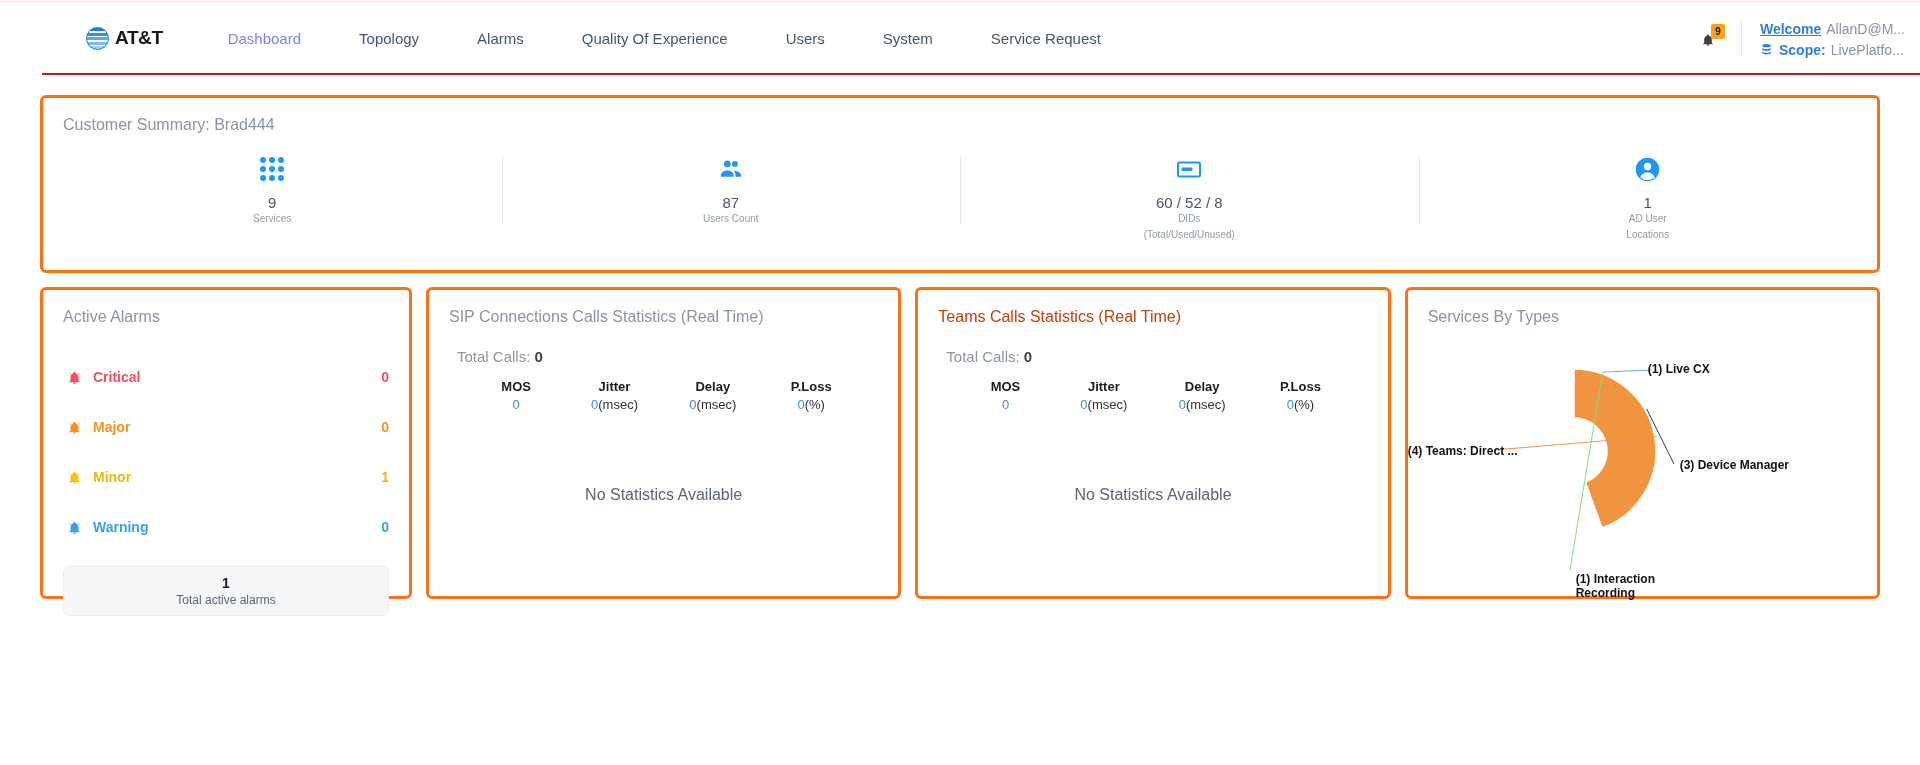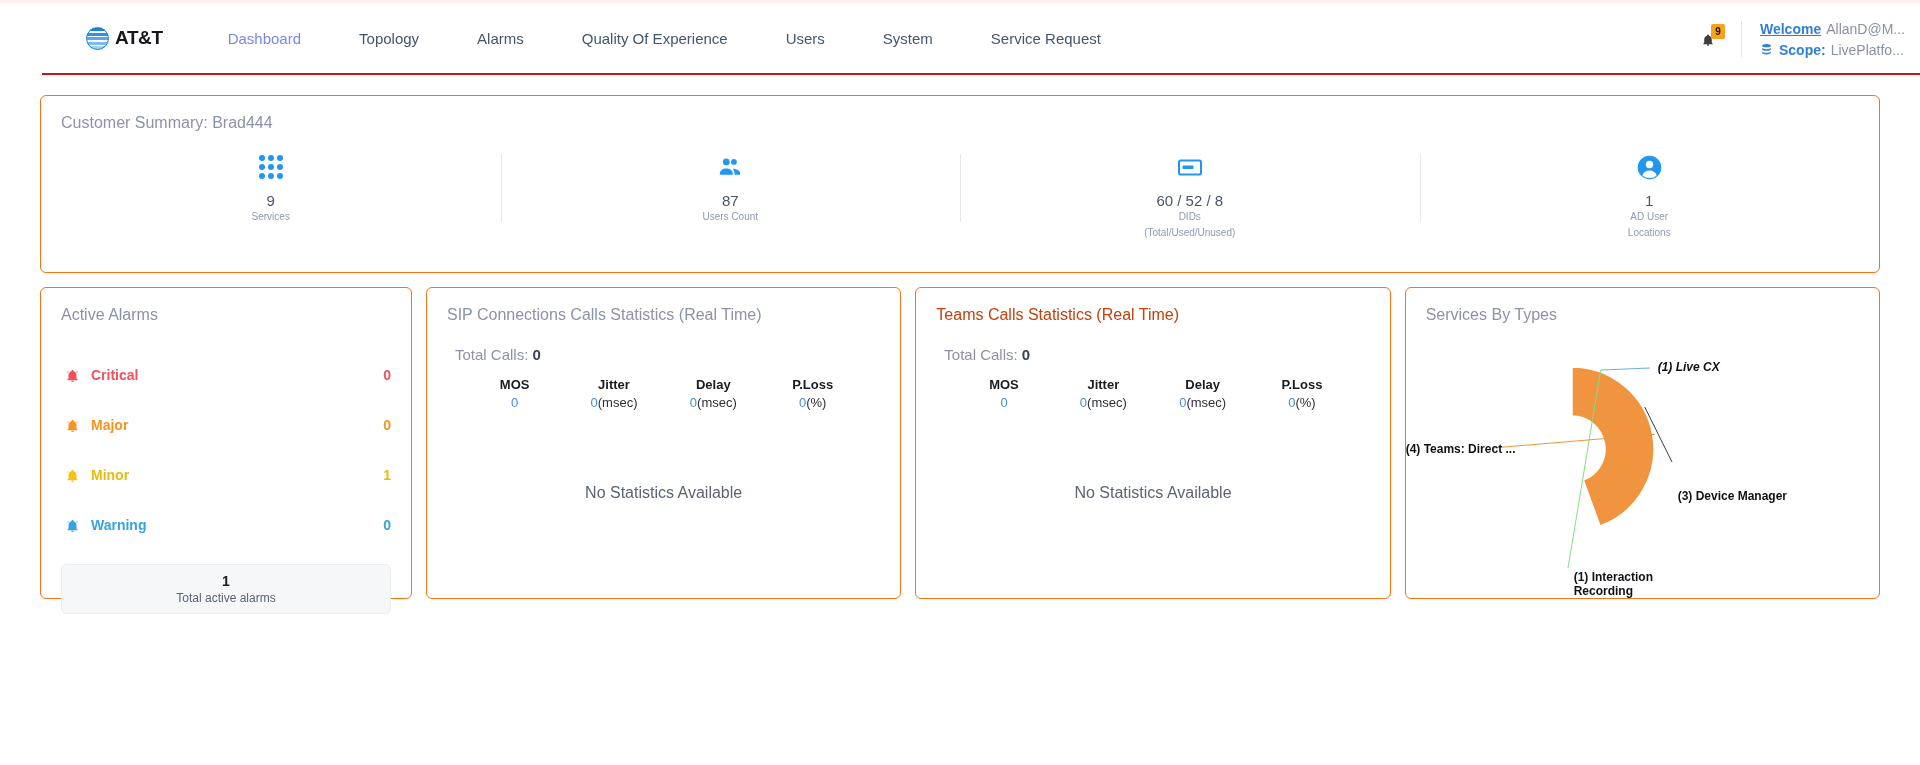--- a/index.html
+++ b/index.html
@@ -72,21 +72,21 @@
   .scope-icon { margin-right: 6px; display: inline-flex; }
   .scope-label { color: #2f7fd8; font-weight: bold; margin-right: 5px; }
   .scope-value { color: #8892a4; }
   .chev { margin-left: 16px; cursor: pointer; display: flex; align-items: center; }
 
   
   .page { padding: 20px 40px 0 40px; background: #ffffff; }
 
   .card {
     background: #ffffff;
-    border: 1px solid #f97316;
+    border: 3px solid #f97316;
     border-radius: 6px;
   }
   .card-title {
     font-size: 16px; color: #8b93a8;
     padding: 18px 20px 0 20px;
   }
   .card-title.link { color: #c2410c; cursor: pointer; }
 
   
   .summary { height: 178px; position: relative; }
@@ -429,21 +429,21 @@
               <path d="M166 43 A82 82 0 0 1 194.04565175270483 202.05479490444446 L177.28666472974706 156.00985648593496 A33 33 0 0 0 166 92 Z" fill="#f0943f" stroke="#ffffff" stroke-width="1.5"></path>
             </g>
           <g id="donut-leaders" stroke-width="1" fill="none">
               <path d="M194.72969203935617 46.0658198539837 L244 44" stroke="#6aaee4"></path>
               <path d="M238.74613391789285 83 L266 138" stroke="#3a3c40"></path>
               <path d="M194.72969203935617 46.0658198539837 L162 244" stroke="#7fe07f"></path>
               <path d="M248.7238512530255 110.41355307597784 L86 124" stroke="#f0943f"></path>
             </g>
         </svg>
 
-        <div class="donut-label" id="lbl-0" style="left: 252px; top: 36px; font-style: italic;">(1) Live CX</div>
-        <div class="donut-label" id="lbl-1" style="left: 272px; top: 132px; margin-top: 33px;">(3) Device Manager</div>
+        <div class="donut-label" id="lbl-0" style="left: 240px; top: 36px;">(1) Live CX</div>
+        <div class="donut-label" id="lbl-1" style="left: 272px; top: 132px;">(3) Device Manager</div>
         <div class="donut-label" id="lbl-2" style="left: 168px; top: 246px; white-space: normal; width: 110px;">(1) Interaction<br>Recording</div>
         <div class="donut-label" id="lbl-3" style="left: 0px; top: 118px; text-align: right;">(4) Teams: Direct ...</div>
       </div>
     </div>
 
   </div>
 </div>
 
 </body></html>

